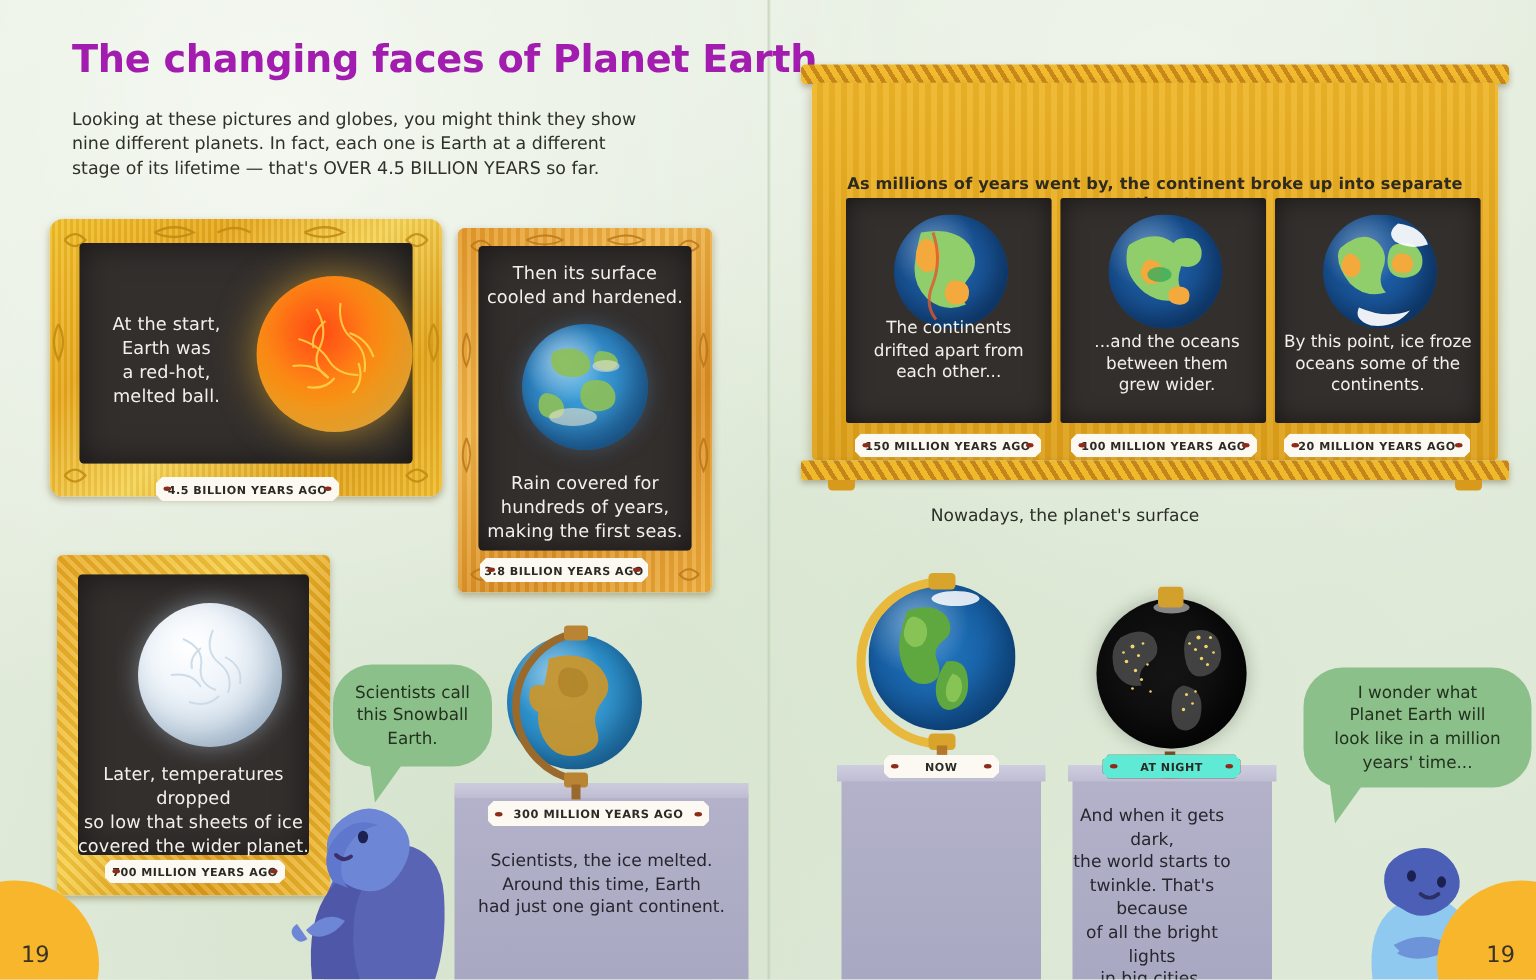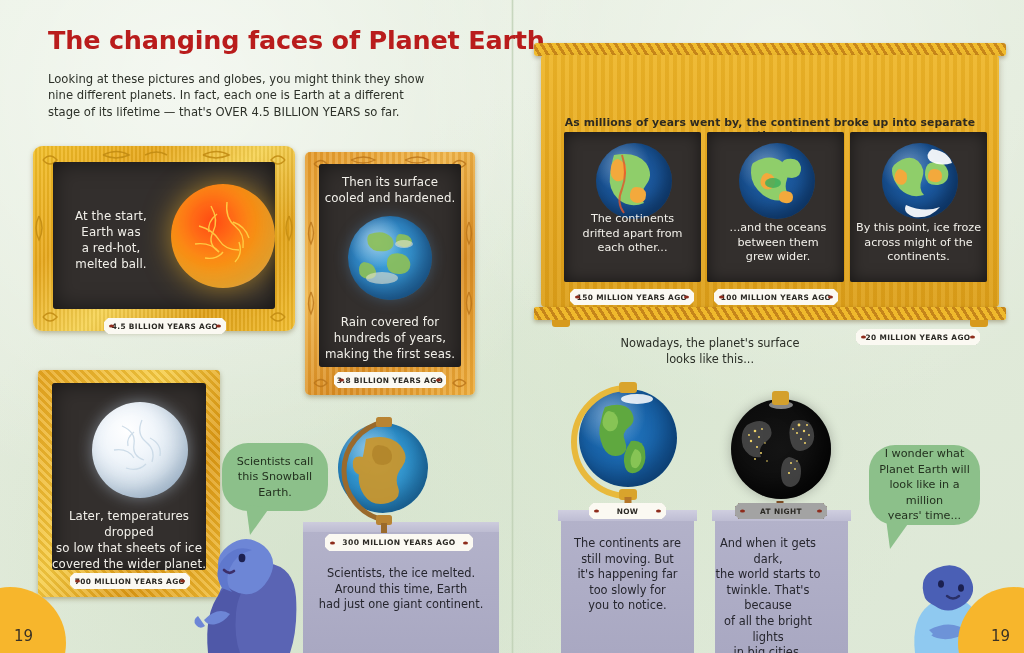--- a/index.html
+++ b/index.html
@@ -17,21 +17,21 @@
       radial-gradient(circle at 76% 8%,  rgba(255,255,255,.40) 0%, rgba(255,255,255,0) 38%),
       radial-gradient(circle at 60% 62%, rgba(214,229,205,.60) 0%, rgba(214,229,205,0) 45%),
       radial-gradient(circle at 30% 88%, rgba(205,222,196,.55) 0%, rgba(205,222,196,0) 40%),
       linear-gradient(160deg,#e8f0e2 0%,#e2ebdb 45%,#dde8d6 100%);
   }
   .gutter{position:absolute;left:511px;top:0;width:3px;height:653px;
     background:linear-gradient(90deg,rgba(195,212,186,.0),rgba(188,206,178,.75),rgba(195,212,186,.0));}
 
   
   .title{position:absolute;left:48px;top:25px;font-size:25.5px;font-weight:bold;
-    letter-spacing:-.2px;color:#b91c1c;white-space:nowrap;}
+    letter-spacing:-.2px;color:#a21caf;white-space:nowrap;}
   .intro{position:absolute;left:48px;top:71px;width:380px;font-size:11.6px;
     line-height:16.4px;color:#2d3129;}
 
   
   .frame{position:absolute;}
   .frame .outer{position:absolute;inset:0;border-radius:7px;}
   .frame .board{position:absolute;background:#332f2d;border-radius:3px;
     box-shadow:inset 0 0 22px rgba(0,0,0,.55);}
   .gold-a{background:
       repeating-linear-gradient(90deg,rgba(255,255,255,.10) 0 2px,rgba(0,0,0,.05) 2px 4px),
@@ -54,21 +54,21 @@
   
   .plaque{position:absolute;height:16px;display:flex;align-items:center;
     justify-content:center;background:#fbf9f2;
     color:#2c2a25;font-size:7.4px;letter-spacing:.35px;font-weight:bold;
     box-shadow:0 1px 3px rgba(0,0,0,.35);
     clip-path:polygon(0 4px,4px 0,calc(100% - 4px) 0,100% 4px,100% calc(100% - 4px),
       calc(100% - 4px) 100%,4px 100%,0 calc(100% - 4px));}
   .plaque::before,.plaque::after{content:"";position:absolute;width:5px;height:3.2px;
     border-radius:50%;background:#8e2c1c;top:50%;transform:translateY(-50%);}
   .plaque::before{left:5px;} .plaque::after{right:5px;}
-  .plaque.dark{background:#a3a3a3;}
+  .plaque.dark{background:#5eead4;}
 
   
   .globe{position:absolute;border-radius:50%;}
 
   
   .case{position:absolute;}
   .case-body{position:absolute;inset:0;border-radius:4px;
     background:
       repeating-linear-gradient(90deg,rgba(255,255,255,.07) 0 4px,rgba(120,70,8,.07) 4px 8px),
       linear-gradient(180deg,#eeb628 0%,#e7a91e 50%,#dda019 100%);
@@ -201,21 +201,21 @@
           <ellipse cx="34" cy="62" rx="16" ry="6"></ellipse>
           <ellipse cx="56" cy="28" rx="9" ry="4"></ellipse>
         </g>
       </svg>
     </div>
     <div class="panel-text" style="left:10px;top:162px;width:150px;">
       <div>Rain covered for</div>
       <div>hundreds of years,</div>
       <div>making the first seas.</div>
     </div>
-    <div class="plaque" style="left:29px;top:220px;width:112px;">3.8 BILLION YEARS AGO</div>
+    <div class="plaque" style="left:15px;top:220px;width:112px;">3.8 BILLION YEARS AGO</div>
   </div>
 
   <div class="frame" style="left:38px;top:370px;width:182px;height:227px;">
     <div class="outer gold-b" style="border-radius:4px;"></div>
     <div class="board" style="left:14px;top:13px;right:14px;bottom:27px;"></div>
     <div class="globe" style="left:54px;top:32px;width:96px;height:96px;
            background:
              radial-gradient(circle at 36% 30%, #ffffff 0%, #f1f6fb 30%, #dbe6f0 62%, #b9cbdd 88%, #9fb5cb 100%);
            box-shadow:inset -8px -9px 20px rgba(70,100,130,.30), 0 0 16px rgba(200,220,240,.45);">
       <svg width="96" height="96" viewBox="0 0 96 96" style="border-radius:50%;">
@@ -370,39 +370,38 @@
       <div>drifted apart from</div>
       <div>each other...</div>
     </div>
     <div class="slot-cap" style="left:173px;top:178px;width:142px;">
       <div>...and the oceans</div>
       <div>between them</div>
       <div>grew wider.</div>
     </div>
     <div class="slot-cap" style="left:316px;top:178px;width:137px;">
       <div>By this point, ice froze</div>
-      <div>across might of the</div>
+      <div>oceans some of the</div>
       <div>continents.</div>
     </div>
 
     <div class="plaque" style="left:36px;top:246px;width:124px;">150 MILLION YEARS AGO</div>
     <div class="plaque" style="left:180px;top:246px;width:124px;">100 MILLION YEARS AGO</div>
-    <div class="plaque" style="left:322px;top:246px;width:124px;margin-top:40px;">20 MILLION YEARS AGO</div>
+    <div class="plaque" style="left:322px;top:246px;width:124px;">20 MILLION YEARS AGO</div>
 
     <div class="case-ledge" style="left:0;top:264px;width:472px;height:13px;"></div>
     <div style="position:absolute;left:18px;top:277px;width:18px;height:7px;
            background:#d79a1d;border-radius:0 0 3px 3px;"></div>
     <div style="position:absolute;right:18px;top:277px;width:18px;height:7px;
            background:#d79a1d;border-radius:0 0 3px 3px;"></div>
   </div>
 
   <div style="position:absolute;left:570px;top:336px;width:280px;text-align:center;
               font-size:11.4px;line-height:15.8px;color:#2b2f27;">
     <div>Nowadays, the planet's surface</div>
-    <div>looks like this...</div>
   </div>
 
   <div class="pedestal" style="left:561px;top:519px;width:133px;height:134px;"></div>
   <div class="pedestal-top" style="left:558px;top:510px;width:139px;height:11px;
          background:linear-gradient(180deg,#cfcee0 0%,#bebdd3 100%);"></div>
 
   <div class="globe" style="left:579px;top:389px;width:98px;height:98px;
          background:
            radial-gradient(circle at 32% 26%, rgba(255,255,255,.40) 0%, rgba(255,255,255,0) 36%),
            radial-gradient(circle at 50% 50%, #2072bb 0%, #1761a6 62%, #10497f 100%);
@@ -424,27 +423,20 @@
   <svg class="swirl" style="left:566px;top:381px;width:124px;height:135px;" viewBox="0 0 124 135">
     <g fill="none" stroke="#e8b93c" stroke-width="6" stroke-linecap="round">
       <path d="M62 7 A54 54 0 0 0 62 115"></path>
     </g>
     <rect x="53" y="1" width="18" height="11" rx="3" fill="#d9a42c"></rect>
     <rect x="53" y="108" width="18" height="11" rx="3" fill="#d9a42c"></rect>
     <path d="M62 116 L62 130" stroke="#b5772a" stroke-width="7"></path>
     <ellipse cx="62" cy="131" rx="22" ry="4" fill="#d9a42c"></ellipse>
   </svg>
   <div class="plaque" style="left:589px;top:503px;width:77px;height:16px;font-size:7.4px;">NOW</div>
-  <div class="ped-text" style="left:561px;top:536px;width:133px;">
-    <div>The continents are</div>
-    <div>still moving. But</div>
-    <div>it's happening far</div>
-    <div>too slowly for</div>
-    <div>you to notice.</div>
-  </div>
 
   <div class="pedestal" style="left:715px;top:519px;width:133px;height:134px;"></div>
   <div class="pedestal-top" style="left:712px;top:510px;width:139px;height:11px;
          background:linear-gradient(180deg,#cfcee0 0%,#bebdd3 100%);"></div>
 
   <div class="globe" style="left:731px;top:399px;width:100px;height:100px;
          background:
            radial-gradient(circle at 50% 50%, #141414 0%, #0d0d0d 70%, #060606 100%);
          box-shadow:inset -9px -10px 22px rgba(0,0,0,.7), 0 0 12px rgba(0,0,0,.25);">
     <svg width="100" height="100" viewBox="0 0 100 100" style="border-radius:50%;">
@@ -490,21 +482,21 @@
   <div class="plaque dark" style="left:735px;top:503px;width:92px;height:16px;font-size:7.4px;
               box-shadow:0 0 0 5px #6b3f1c,0 1px 3px rgba(0,0,0,.4);">AT NIGHT</div>
   <div class="ped-text" style="left:715px;top:536px;width:106px;">
     <div>And when it gets dark,</div>
     <div>the world starts to</div>
     <div>twinkle. That's because</div>
     <div>of all the bright lights</div>
     <div>in big cities.</div>
   </div>
 
-  <div class="bubble" style="left:869px;top:445px;width:111px;height:80px;">
+  <div class="bubble" style="left:869px;top:445px;width:152px;height:80px;">
     <div>
       <div>I wonder what</div>
       <div>Planet Earth will</div>
       <div>look like in a million</div>
       <div>years' time...</div>
     </div>
   </div>
   <svg class="bubble-tail" style="left:882px;top:519px;width:34px;height:32px;" viewBox="0 0 34 32">
     <path d="M4 0 L28 2 L8 30 Z" fill="#8cc08a"></path>
   </svg>

